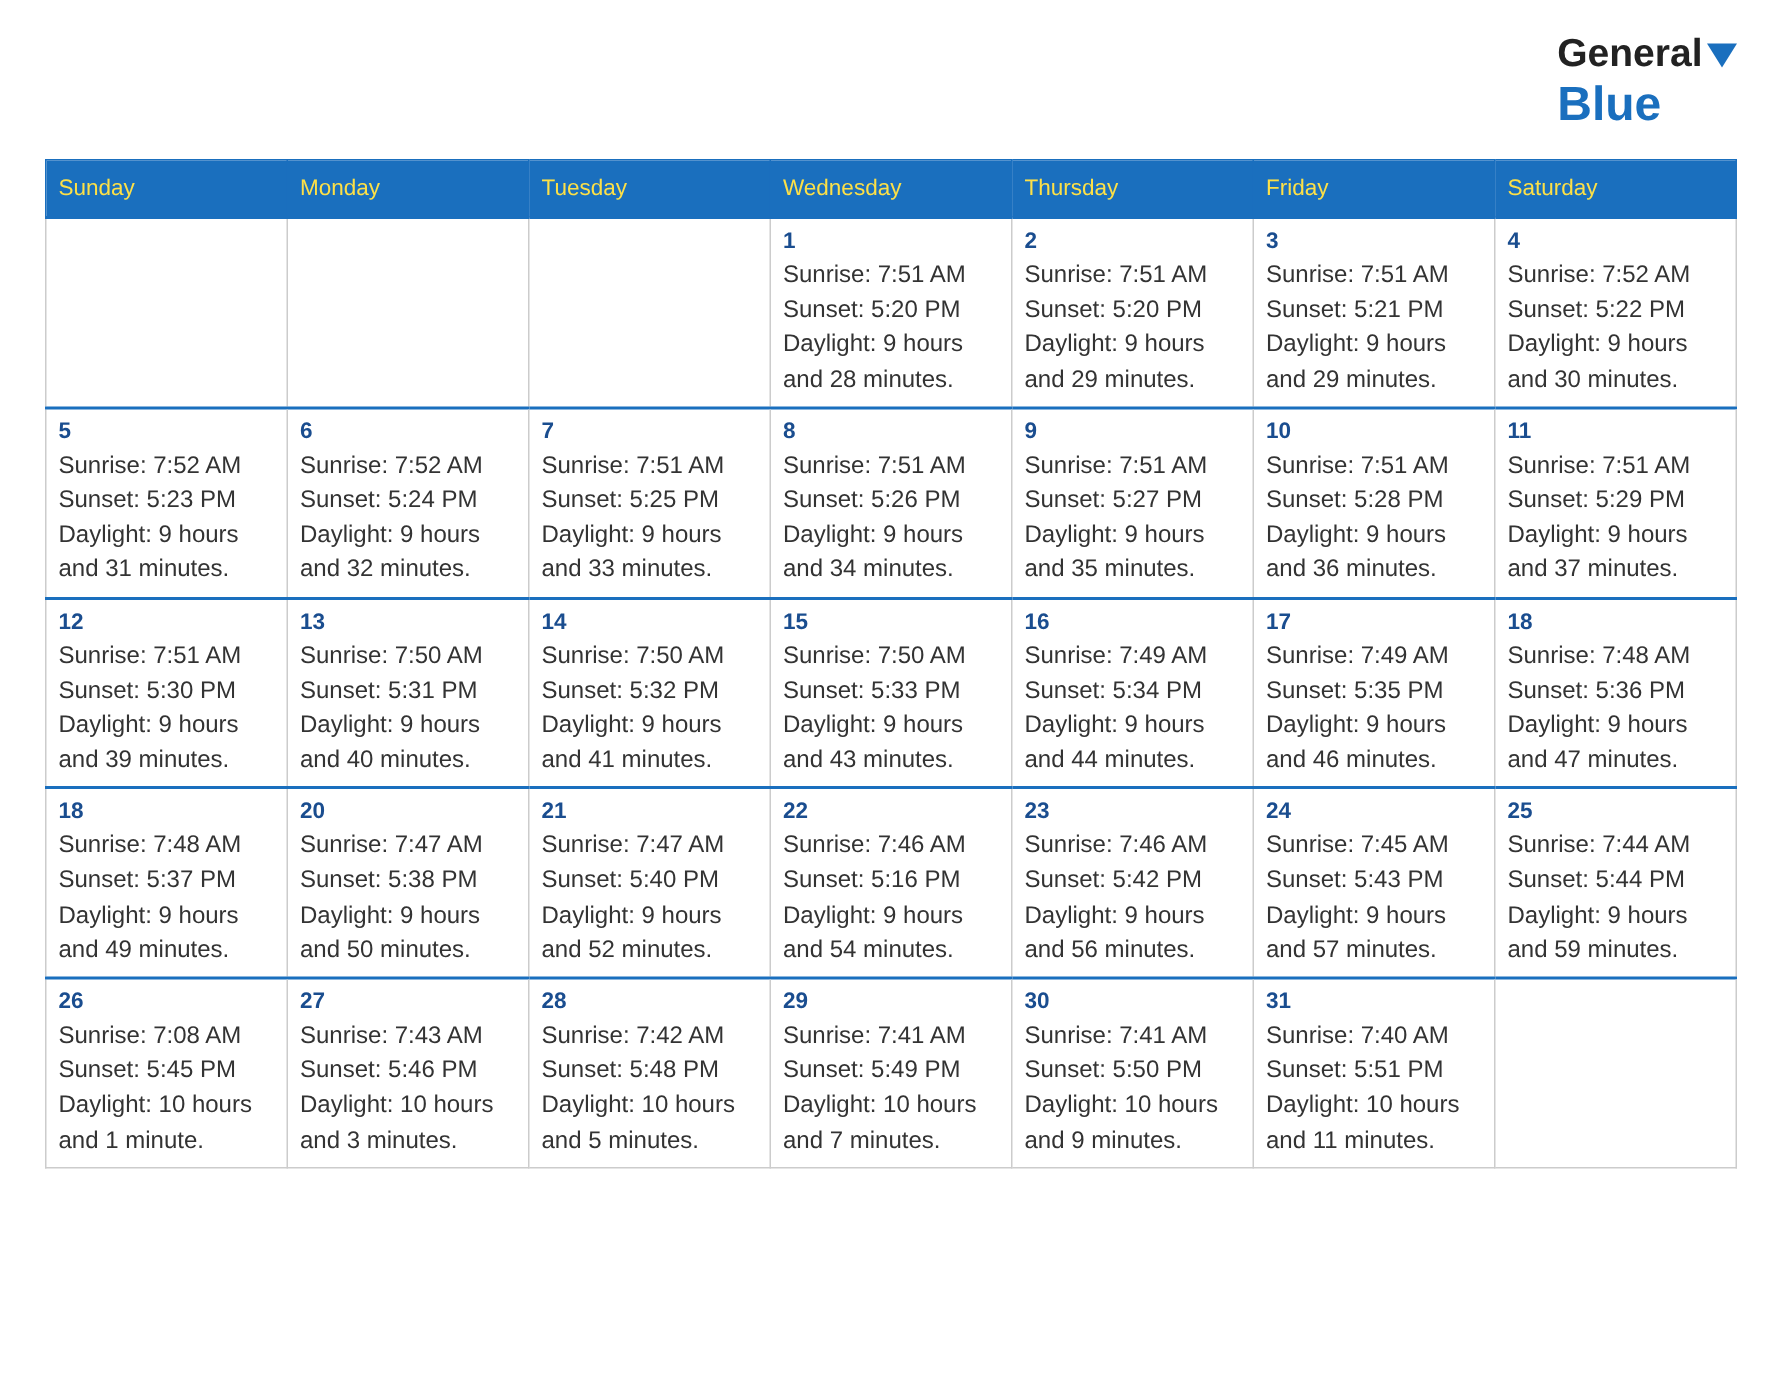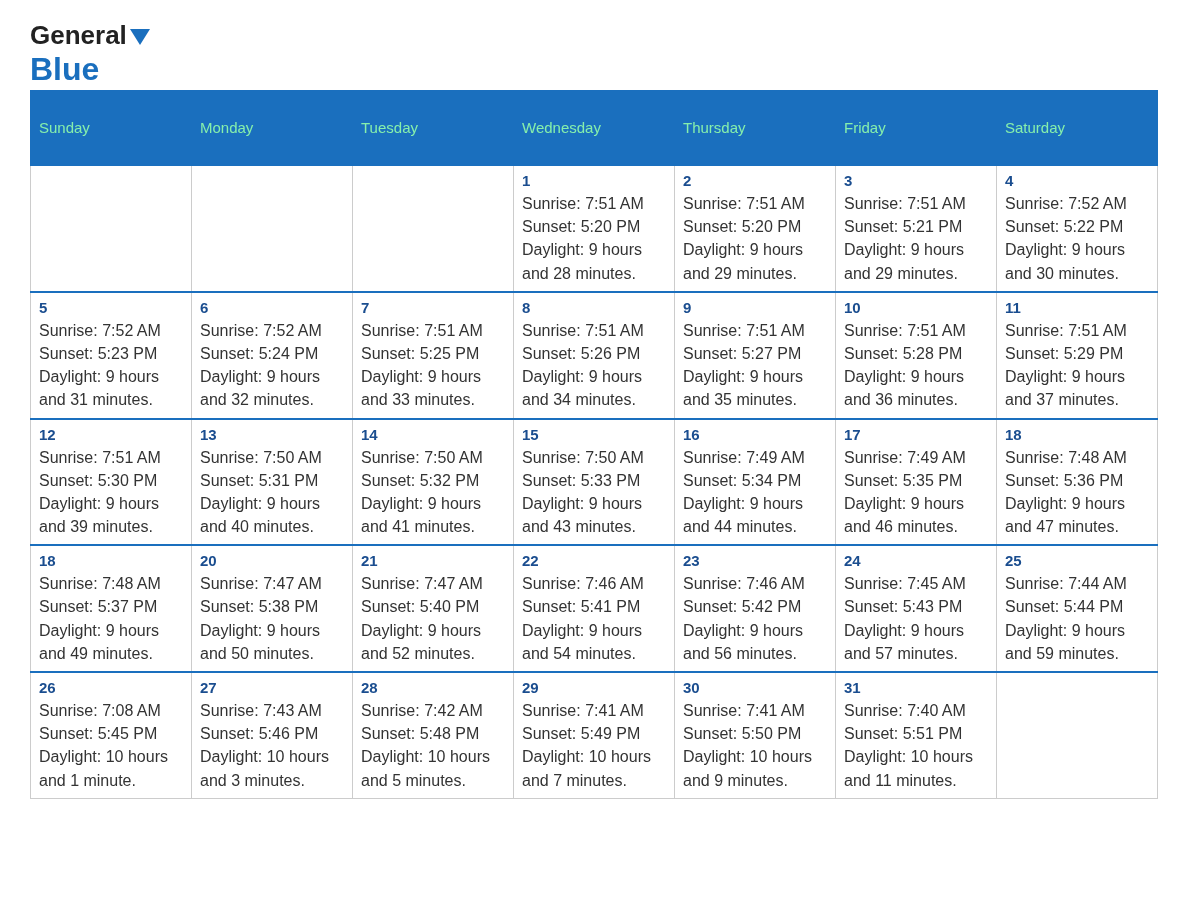--- a/index.html
+++ b/index.html
@@ -6,23 +6,23 @@
     body {
       font-family: Arial, Helvetica, sans-serif;
       background: #fff;
       color: #222;
       width: 1188px;
       min-height: 918px;
       padding: 20px 30px 30px 30px;
     }
     .header {
       display: flex;
-      justify-content: flex-start;
+      justify-content: flex-end;
       align-items: flex-start;
-      margin-bottom: 2px;
+      margin-bottom: 18px;
     }
     .logo-text-general {
       font-size: 26px;
       font-weight: bold;
       color: #222;
     }
     .logo-text-blue {
       font-size: 32px;
       font-weight: bold;
       color: #1a6fbe;
@@ -42,22 +42,22 @@
       color: #444;
       margin-top: 4px;
     }
     table {
       width: 100%;
       border-collapse: collapse;
       table-layout: fixed;
     }
     thead th {
       background-color: #1a6fbe;
-      color: #86efac;
-      padding: 28px 8px;
+      color: #fde047;
+      padding: 10px 8px;
       font-size: 15px;
       font-weight: normal;
       text-align: left;
       border: 1px solid #1a6fbe;
     }
     tbody td {
       border: 1px solid #ccc;
       border-top: 2px solid #1a6fbe;
       vertical-align: top;
       padding: 6px 8px;
@@ -260,21 +260,21 @@
         </td>
         <td>
           <span class="day-number">21</span>
           <div class="day-info">Sunrise: 7:47 AM
 Sunset: 5:40 PM
 Daylight: 9 hours and 52 minutes.</div>
         </td>
         <td>
           <span class="day-number">22</span>
           <div class="day-info">Sunrise: 7:46 AM
-Sunset: 5:41 PM
+Sunset: 5:16 PM
 Daylight: 9 hours and 54 minutes.</div>
         </td>
         <td>
           <span class="day-number">23</span>
           <div class="day-info">Sunrise: 7:46 AM
 Sunset: 5:42 PM
 Daylight: 9 hours and 56 minutes.</div>
         </td>
         <td>
           <span class="day-number">24</span>

